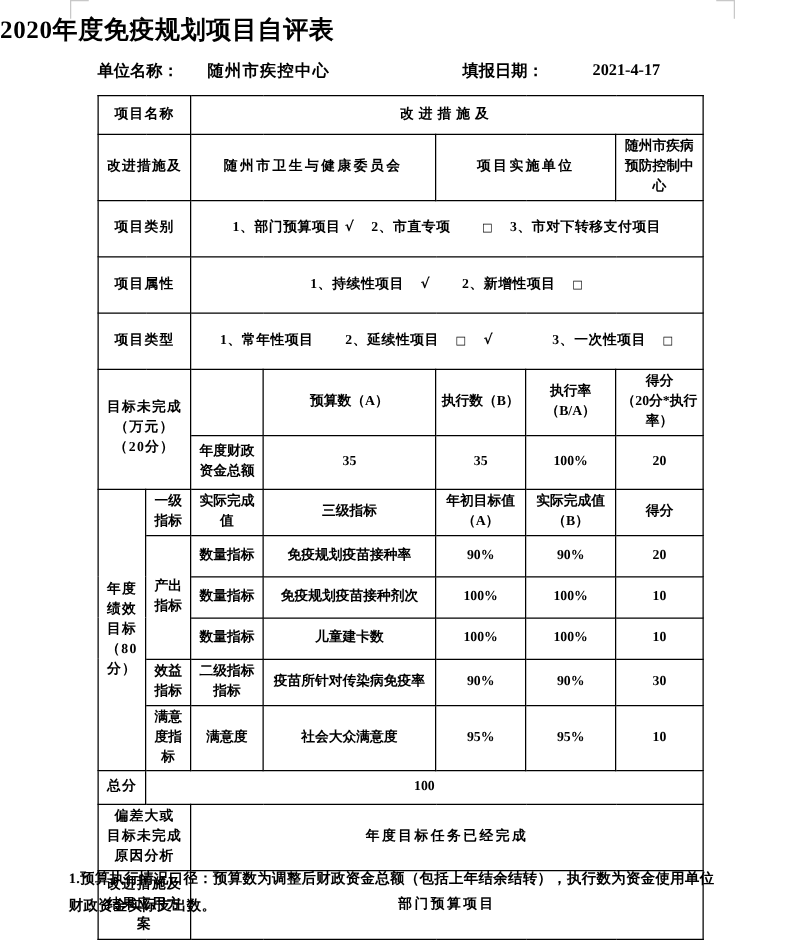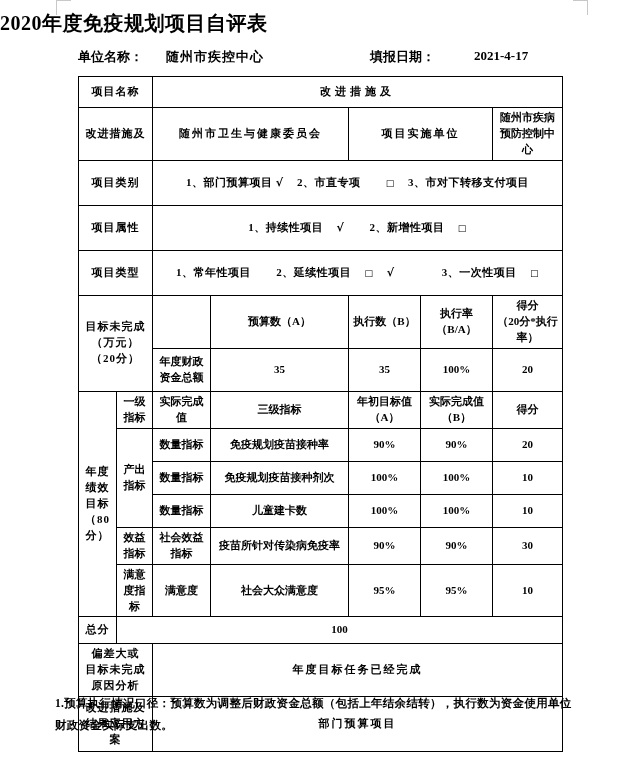--- a/index.html
+++ b/index.html
@@ -256,21 +256,21 @@
       <td class="num">100%</td>
       <td class="num">10</td>
     </tr>
 
     <tr>
       <td>
         <div>效益</div>
         <div>指标</div>
       </td>
       <td style="height:32px">
-        <div>社会效益</div>
+        <div>二级指标</div>
         <div>指标</div>
       </td>
       <td>疫苗所针对传染病免疫率</td>
       <td class="num">90%</td>
       <td class="num">90%</td>
       <td class="num">30</td>
     </tr>
 
     <tr>
       <td>

